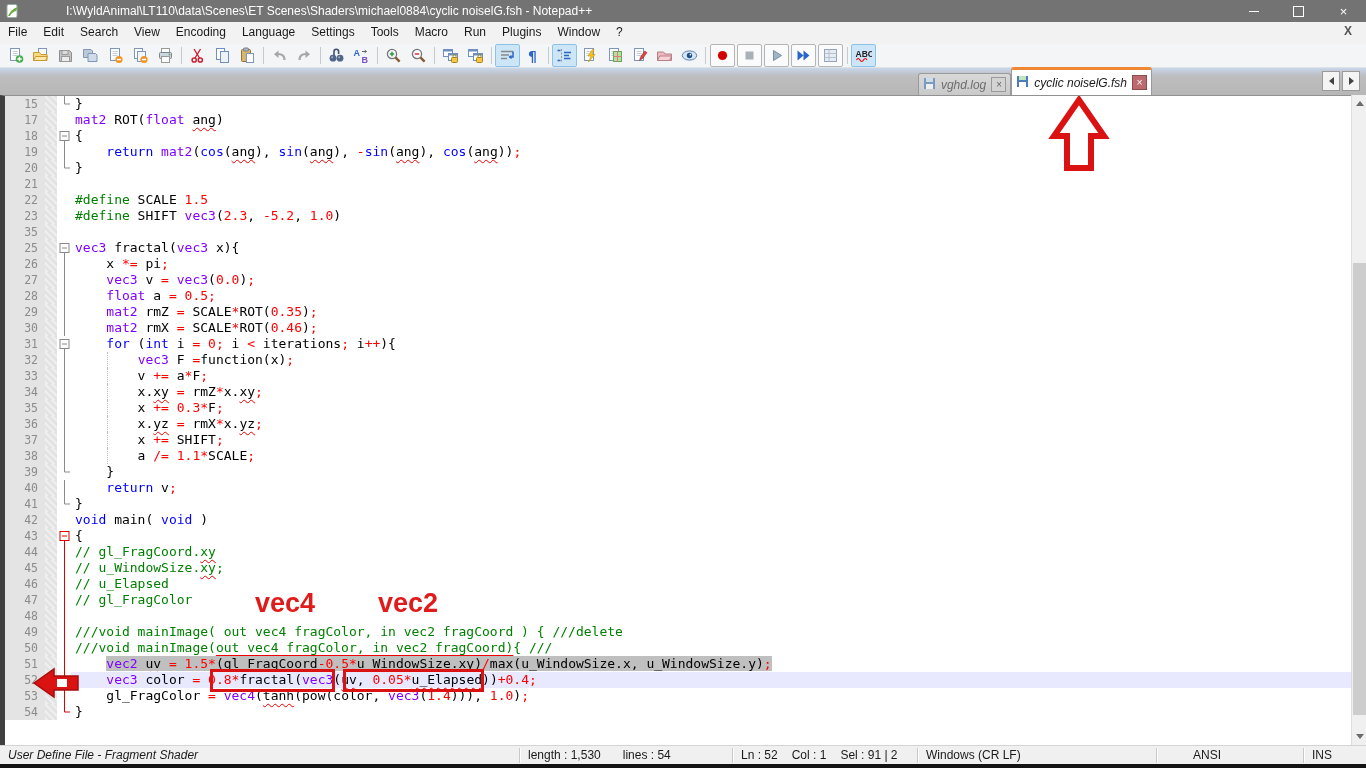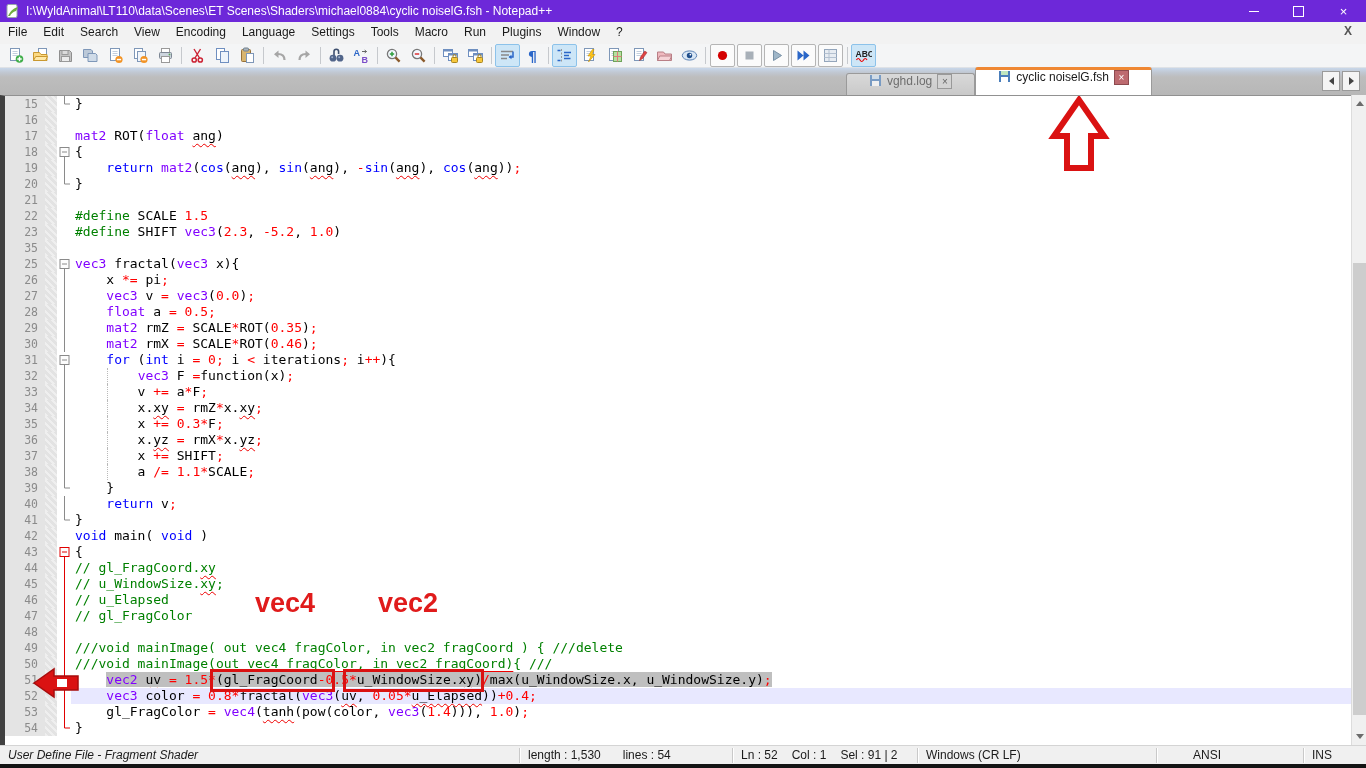--- a/index.html
+++ b/index.html
@@ -1,20 +1,20 @@
 <!DOCTYPE html>
 <html><head>
 <meta charset="utf-8">
 <style>
   html,body{margin:0;padding:0;background:#888;}
   #root{position:relative;width:1366px;height:768px;background:#fff;overflow:hidden;
         font-family:"Liberation Sans",sans-serif;box-sizing:border-box;}
   
-  .titlebar{position:absolute;left:0;top:0;width:100%;height:22px;background:#6d28d9;
-            color:#fff;display:flex;align-items:center;font-size:12px;}
+  .titlebar{position:absolute;left:0;top:0;width:100%;height:22px;background:#737373;
+            color:#fff;display:flex;align-items:center;font-size:12px;gap:40px;}
   .title-icon{margin:0 6px 0 6px;display:flex;align-items:center;}
   .title-text{white-space:nowrap;overflow:hidden;}
   .win-controls{margin-left:auto;display:flex;height:100%;}
   .win-btn{width:45px;display:flex;align-items:center;justify-content:center;color:#fff;font-size:13px;}
   .win-btn .maxbox{width:9px;height:9px;border:1px solid #fff;display:block;}
   .win-btn .minbar{width:10px;height:1px;background:#fff;display:block;}
   
   .menubar{position:absolute;left:0;top:22px;width:100%;height:22px;background:#f2f2f2;
            display:flex;align-items:flex-start;font-size:12px;color:#1a1a1a;}
   .menu-item{padding:3px 8px;}
@@ -24,23 +24,23 @@
            display:flex;align-items:center;padding-left:3px;box-sizing:border-box;border-bottom:1px solid #dfe2e6;}
   .tb{width:23px;height:21px;display:flex;align-items:center;justify-content:center;border:1px solid transparent;}
   .tb.active{background:#cde6f7;border:1px solid #8cc2ea;border-radius:2px;}
   .tb.framed{border:1px solid #b5b5b5;background:#fbfbfb;border-radius:2px;margin:0 1px;}
   .tb-sep{width:1px;height:17px;background:#c6c9cd;margin:0 3px;}
   
   .tabbar{position:absolute;left:0;top:68px;width:100%;height:27px;
           background:linear-gradient(180deg,#c8d7ea 0px,#c0c6cf 5px,#bdbdbd 9px,#b7b7b7 100%);
           display:flex;align-items:flex-end;}
   .tab-spacer{flex:1;}
-  .tab{display:flex;gap:5px;font-size:12px;height:21px;padding:0 22px;
+  .tab{display:flex;align-items:center;gap:5px;font-size:12px;height:21px;padding:0 4px;
        background:linear-gradient(#d9d9d9,#c9c9c9);border:1px solid #9a9a9a;border-bottom:none;
-       color:#6e6e6e;border-radius:3px 3px 0 0;}
+       color:#6e6e6e;border-radius:3px 3px 0 0;font-style:italic;}
   .tab.active{background:#fff;height:25px;color:#1a1a1a;border-top:3px solid #ef8733;padding-top:0;}
   .tab-close{width:13px;height:13px;display:flex;align-items:center;justify-content:center;
              font-size:10px;line-height:1;border:1px solid #999;background:#d3d3d3;color:#666;}
   .tab.active .tab-close{background:#b express;}
   .tab.active .tab-close{background:#bd6a6f;border-color:#8d4a4f;color:#fff;}
   .tab-nav{display:flex;gap:2px;margin:0 6px 4px 0;}
   .tab-nav .nav-btn{width:16px;height:18px;background:#f4f4f4;border:1px solid #9a9a9a;
                     display:flex;align-items:center;justify-content:center;}
   .tri-l{width:0;height:0;border-top:4px solid transparent;border-bottom:4px solid transparent;border-right:5px solid #444;}
   .tri-r{width:0;height:0;border-top:4px solid transparent;border-bottom:4px solid transparent;border-left:5px solid #444;}
@@ -382,21 +382,20 @@
         <span class="nav-btn">
           <span class="tri-r"></span>
         </span>
       </span>
     </div>
 
   <div class="editor" id="editor">
       <div class="row"><span class="ln">15</span><span class="bm"></span><span class="fold"><svg width="14" height="16">
             <path d="M7.5 0V8H13" fill="none" stroke="#8a8a8a"></path>
           </svg></span><span class="codecell"><span class="tk-p">}</span></span></div>
-      <div class="row"><span class="ln">16</span><span class="bm"></span><span class="fold"></span><span class="codecell"></span></div>
       <div class="row"><span class="ln">17</span><span class="bm"></span><span class="fold"></span><span class="codecell"><span class="tk-t">mat2</span><span class="tk-p"> ROT(</span><span class="tk-t">float</span><span class="tk-p"> </span><span class="tk-p sq">ang</span><span class="tk-p">)</span></span></div>
       <div class="row"><span class="ln">18</span><span class="bm"></span><span class="fold"><svg width="14" height="16">
             <rect x="3" y="3.5" width="9" height="9" fill="#fdfdfd" stroke="#8a8a8a"></rect>
             <line x1="5" y1="8" x2="10" y2="8" stroke="#8a8a8a"></line>
             <line x1="7.5" y1="12.5" x2="7.5" y2="16" stroke="#8a8a8a"></line>
           </svg></span><span class="codecell"><span class="tk-p">{</span></span></div>
       <div class="row"><span class="ln">19</span><span class="bm"></span><span class="fold"><svg width="14" height="16">
             <line x1="7.5" y1="0" x2="7.5" y2="16" stroke="#8a8a8a"></line>
           </svg></span><span class="codecell"><span class="tk-p">    </span><span class="tk-k">return</span><span class="tk-p"> </span><span class="tk-t">mat2</span><span class="tk-p">(</span><span class="tk-k">cos</span><span class="tk-p">(</span><span class="tk-p sq">ang</span><span class="tk-p">), </span><span class="tk-k">sin</span><span class="tk-p">(</span><span class="tk-p sq">ang</span><span class="tk-p">), </span><span class="tk-o">-</span><span class="tk-k">sin</span><span class="tk-p">(</span><span class="tk-p sq">ang</span><span class="tk-p">), </span><span class="tk-k">cos</span><span class="tk-p">(</span><span class="tk-p sq">ang</span><span class="tk-p">))</span><span class="tk-o">;</span></span></div>
       <div class="row"><span class="ln">20</span><span class="bm"></span><span class="fold"><svg width="14" height="16">

